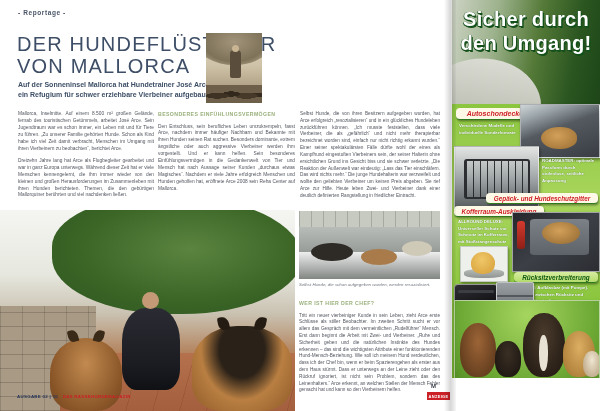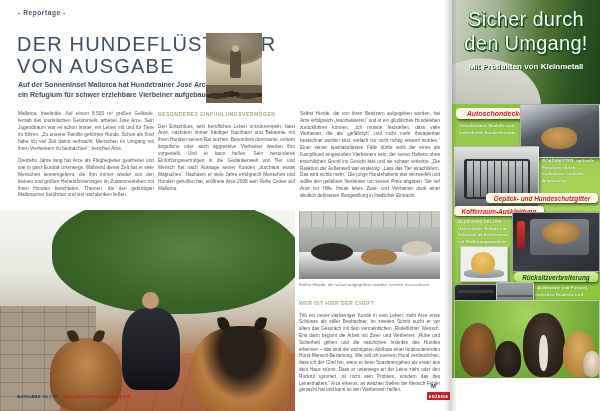--- a/index.html
+++ b/index.html
@@ -71,21 +71,21 @@
   .md-dog1{position:absolute;left:12px;top:32px;width:42px;height:18px;border-radius:50%;background:#2e2a26;}
   .md-dog2{position:absolute;left:62px;top:38px;width:36px;height:16px;border-radius:50%;background:#a97b4a;}
   .md-dog3{position:absolute;left:103px;top:30px;width:30px;height:15px;border-radius:50%;background:#cfc9b8;}
 
   
   #right-page{position:absolute;left:452px;top:0;width:148px;height:411px;overflow:hidden;background:#8cc63f;}
   .ad-top{position:absolute;left:0;top:0;width:148px;height:110px;
       background:linear-gradient(100deg,#cdd3c4 0%,#9eb38e 28%,#557a38 55%,#2a5520 80%,#1d4518 100%);overflow:hidden;}
   .ad-road{position:absolute;left:-30px;bottom:-28px;width:120px;height:80px;background:linear-gradient(180deg,#dadbd2,#b2b5aa);
       border-radius:55% 45% 0 0/70% 55% 0 0;transform:rotate(9deg);}
-  .headline{position:absolute;left:0;top:7px;width:148px;text-align:center;color:#fff;font-weight:normal;
+  .headline{position:absolute;left:0;top:7px;width:148px;text-align:center;color:#fff;font-weight:bold;
       font-size:20px;line-height:1.2;letter-spacing:.3px;
       text-shadow:1.5px 1.5px 0 #14501a,-0.5px -0.5px 0 #14501a,0.5px -0.5px 0 #14501a,-0.5px 0.5px 0 #14501a;}
   .subheadline{position:absolute;left:0;top:62px;width:148px;text-align:center;color:#fff;font-weight:bold;font-size:8px;
       text-shadow:1px 1px 0 #14501a;}
   .ad-body{position:absolute;left:0;top:104px;width:148px;height:276px;
       background:linear-gradient(180deg,#8cc63f 0%,#a8d55c 35%,#8cc63f 70%,#77b52e 100%);}
   .pill{position:absolute;background:#fdf9e6;color:#cf2027;font-style:italic;font-weight:bold;
       display:flex;align-items:center;justify-content:center;border-radius:4px;
       border-bottom:1.5px solid #2f7a1d;box-shadow:1px 1.5px 2px rgba(0,0,0,.35);white-space:nowrap;}
   .pill-green{background:linear-gradient(180deg,#d7ecA0 0%,#b4dc6c 100%);color:#145a14;}
@@ -127,21 +127,21 @@
       background:linear-gradient(90deg,rgba(0,0,0,0) 0%,rgba(0,0,0,.16) 55%,rgba(0,0,0,.03) 100%);}
 </style>
 </head>
 <body>
 
 <div id="stage">
 
   <div id="left-page">
     <div class="kicker">- Reportage -</div>
 
-    <h1 class="title"><span>DER HUNDEFLÜSTERER</span><br><span>VON AUSGABE</span></h1>
+    <h1 class="title"><span>DER HUNDEFLÜSTERER</span><br><span>VON MALLORCA</span></h1>
 
     <div class="subtitle">Auf der Sonneninsel Mallorca hat Hundetrainer José Arce ein Refugium für schwer erziehbare Vierbeiner aufgebaut.</div>
 
     <div class="mini-photo">
       <div class="mini-tree"></div>
       <div class="mini-figure"></div>
       <div class="mini-head"></div>
       <div class="mini-dogs"></div>
     </div>
 
@@ -191,21 +191,20 @@
     </div>
 
     <div class="anzeige">ANZEIGE</div>
   </div>
 
   <div id="right-page">
     <div class="ad-top">
       <div class="ad-road"></div>
     </div>
     <div class="headline"><span>Sicher durch</span><br><span>den Umgang!</span></div>
-    <div class="subheadline">Mit Produkten von Kleinmetall</div>
 
     <div class="ad-body"></div>
 
     <div class="pill" style="left:4px;top:108px;width:82px;height:11px;font-size:7px;">Autoschondecken</div>
     <div class="note" style="left:7px;top:123px;width:58px;">Verschiedene Modelle und individuelle Sonderformate</div>
 
     <div class="ph ph-seat" style="left:68px;top:104px;width:78px;height:52px;">
       <div class="seat-dog"></div>
     </div>
 

